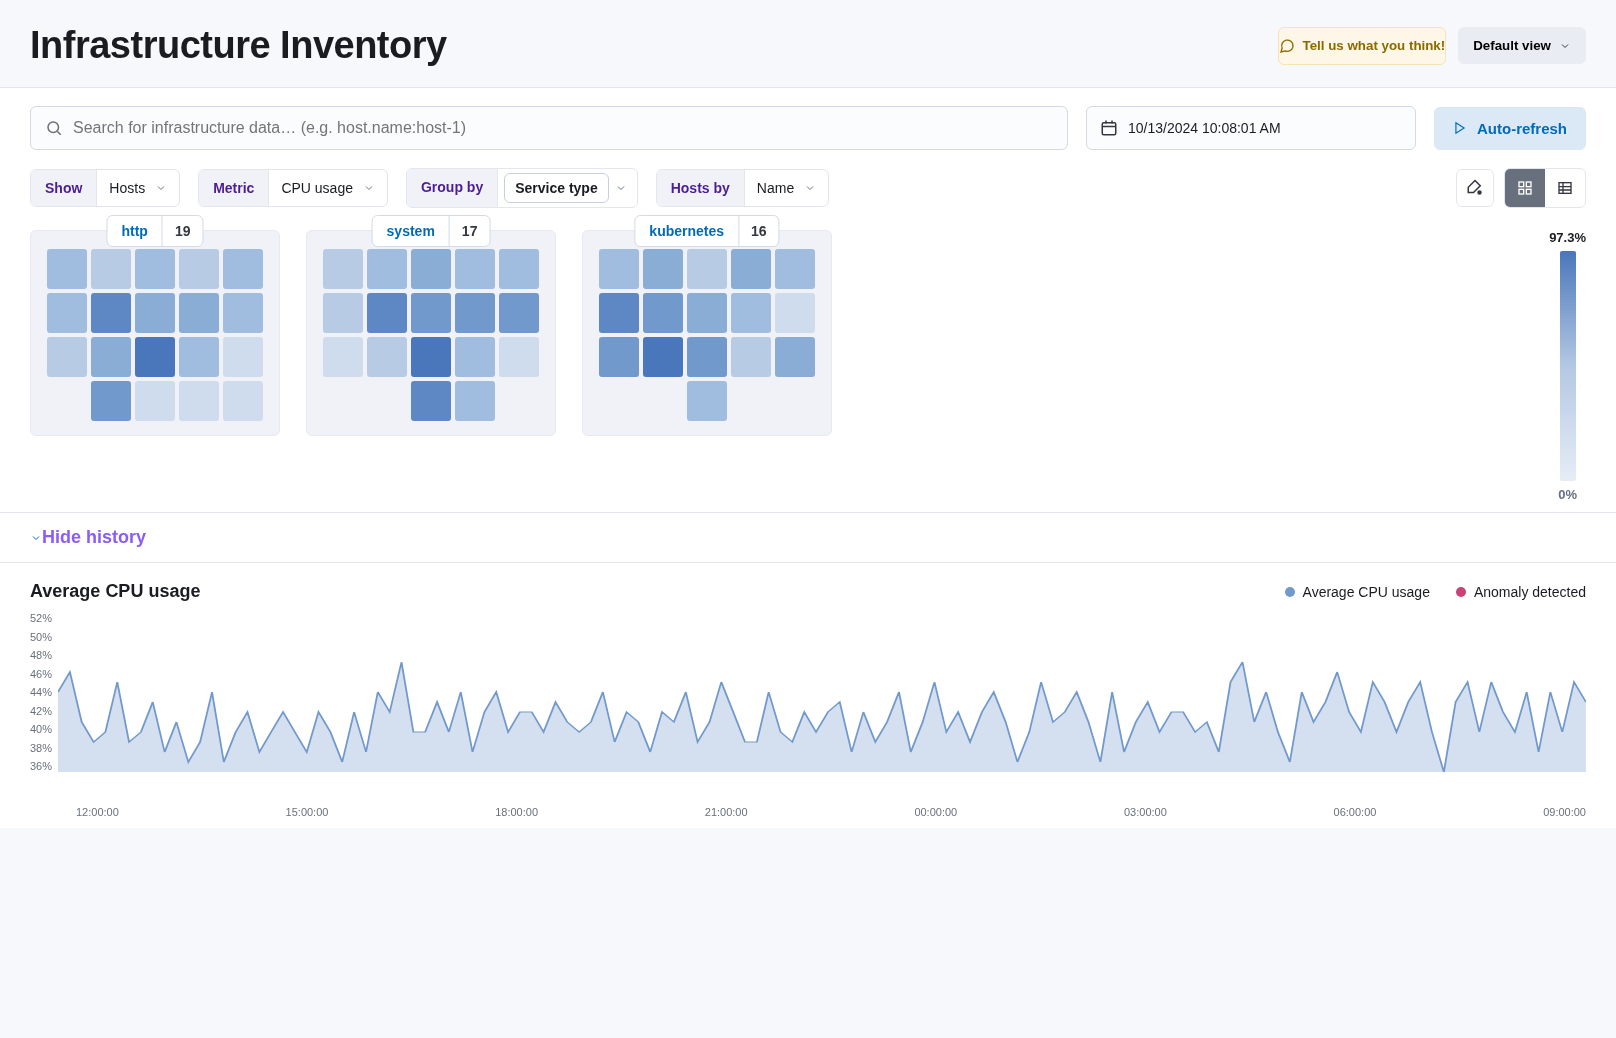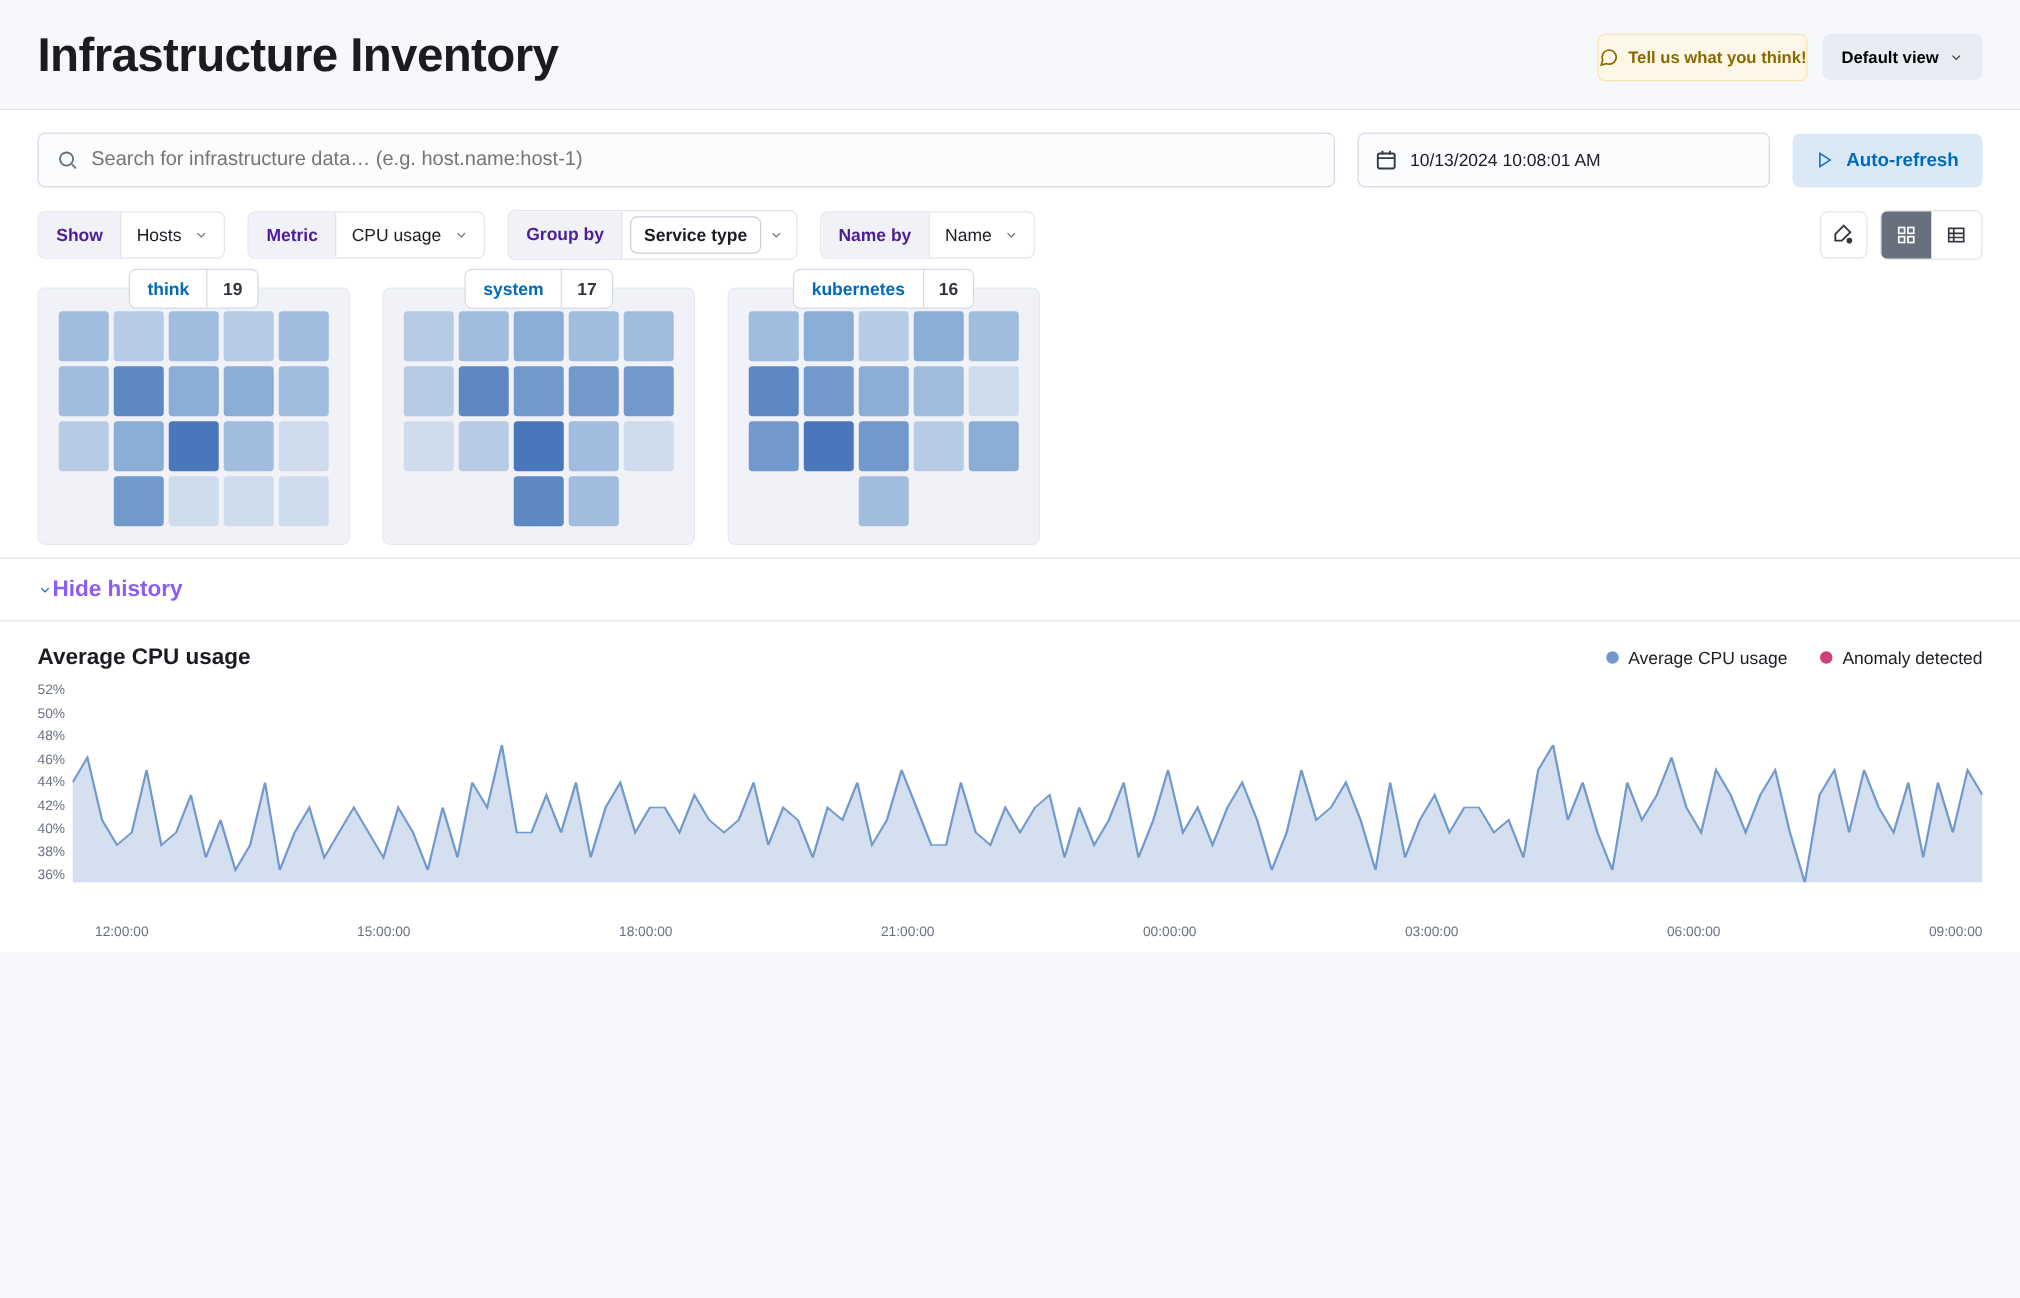--- a/index.html
+++ b/index.html
@@ -296,21 +296,21 @@
       <div style="display:flex;align-items:center;">
         <div class="ctrl-value boxed">
           <span>Service type</span>
         </div>
         <svg class="chev" style="margin-right:10px" viewBox="0 0 24 24" fill="none" stroke="#69707d" stroke-width="2">
             <polyline points="6 9 12 15 18 9"></polyline>
           </svg>
       </div>
     </div>
     <div class="ctrl-group">
-      <div class="ctrl-label">Name by</div>
+      <div class="ctrl-label">Hosts by</div>
       <div class="ctrl-value">
         <span>Name</span>
         <svg class="chev" viewBox="0 0 24 24" fill="none" stroke="#69707d" stroke-width="2">
             <polyline points="6 9 12 15 18 9"></polyline>
           </svg>
       </div>
     </div>
     <div class="controls-right">
       <button class="icon-btn">
         <span>
@@ -342,21 +342,21 @@
           </span>
         </div>
       </div>
     </div>
   </div>
 
   <div class="waffle-area" id="waffle-area">
 
     <div class="waffle-group">
         <div class="group-tag">
-          <span class="name">think</span>
+          <span class="name">http</span>
           <span class="count">19</span>
         </div>
         <div class="waffle-grid">
           <div class="cell" style="background: rgb(160, 188, 222);"></div>
           <div class="cell" style="background: rgb(183, 203, 229);"></div>
           <div class="cell" style="background: rgb(160, 188, 222);"></div>
           <div class="cell" style="background: rgb(183, 203, 229);"></div>
           <div class="cell" style="background: rgb(160, 188, 222);"></div>
           <div class="cell" style="background: rgb(160, 188, 222);"></div>
           <div class="cell" style="background: rgb(93, 136, 195);"></div>
@@ -424,20 +424,25 @@
           <div class="cell" style="background: rgb(114, 153, 204);"></div>
           <div class="cell" style="background: rgb(183, 203, 229);"></div>
           <div class="cell" style="background: rgb(138, 173, 214);"></div>
           <div class="cell" style="visibility: hidden;"></div>
           <div class="cell" style="visibility: hidden;"></div>
           <div class="cell" style="background: rgb(160, 188, 222);"></div>
           <div class="cell" style="visibility: hidden;"></div>
           <div class="cell" style="visibility: hidden;"></div>
         </div>
       </div>
+      <div class="scale-col" style="margin-left:auto;">
+      <div class="scale-top">97.3%</div>
+      <div class="scale-bar"></div>
+      <div class="scale-bot">0%</div>
+    </div>
   </div>
 </div>
 
 <div class="history-row">
   <div class="history-toggle">
     <svg class="chev" viewBox="0 0 24 24" fill="none" stroke="#006bb8" stroke-width="2">
         <polyline points="6 9 12 15 18 9"></polyline>
       </svg>
     <span>Hide history</span>
   </div>

